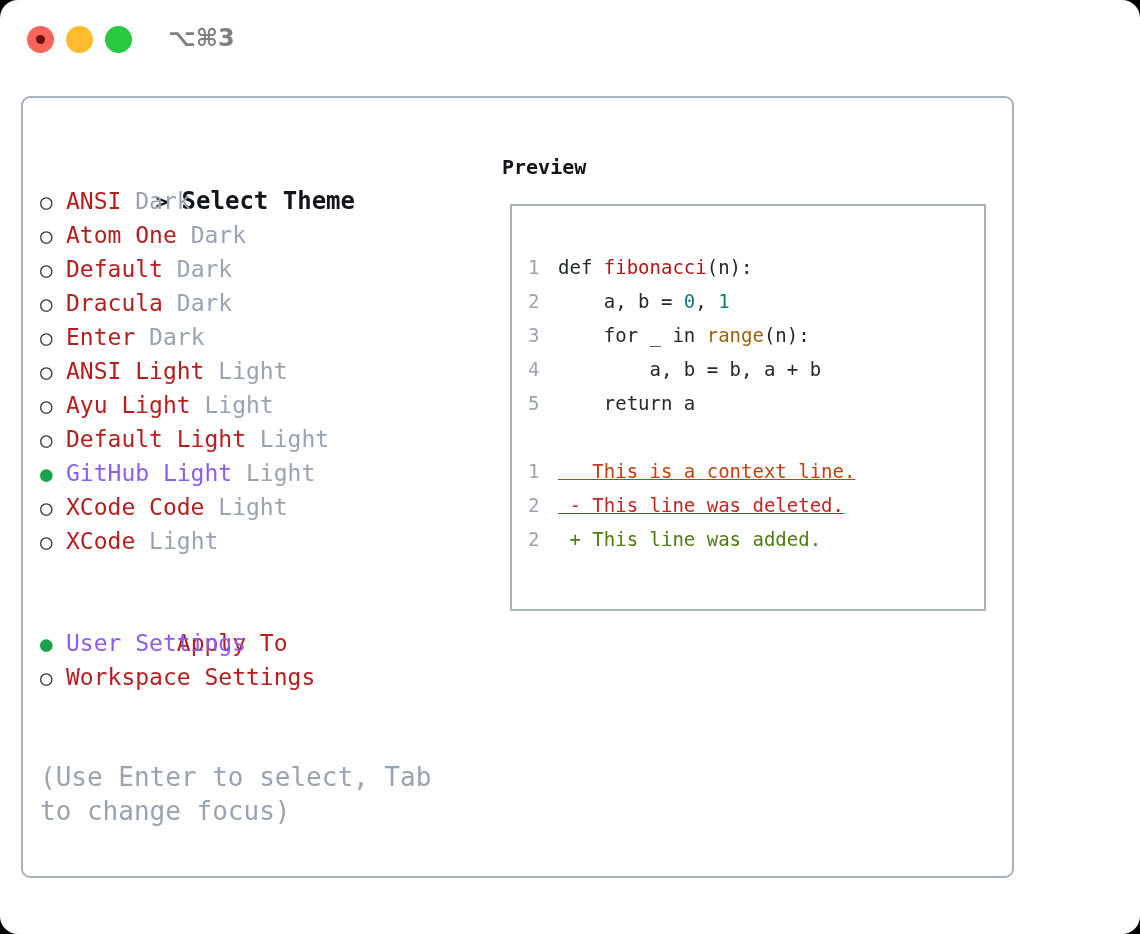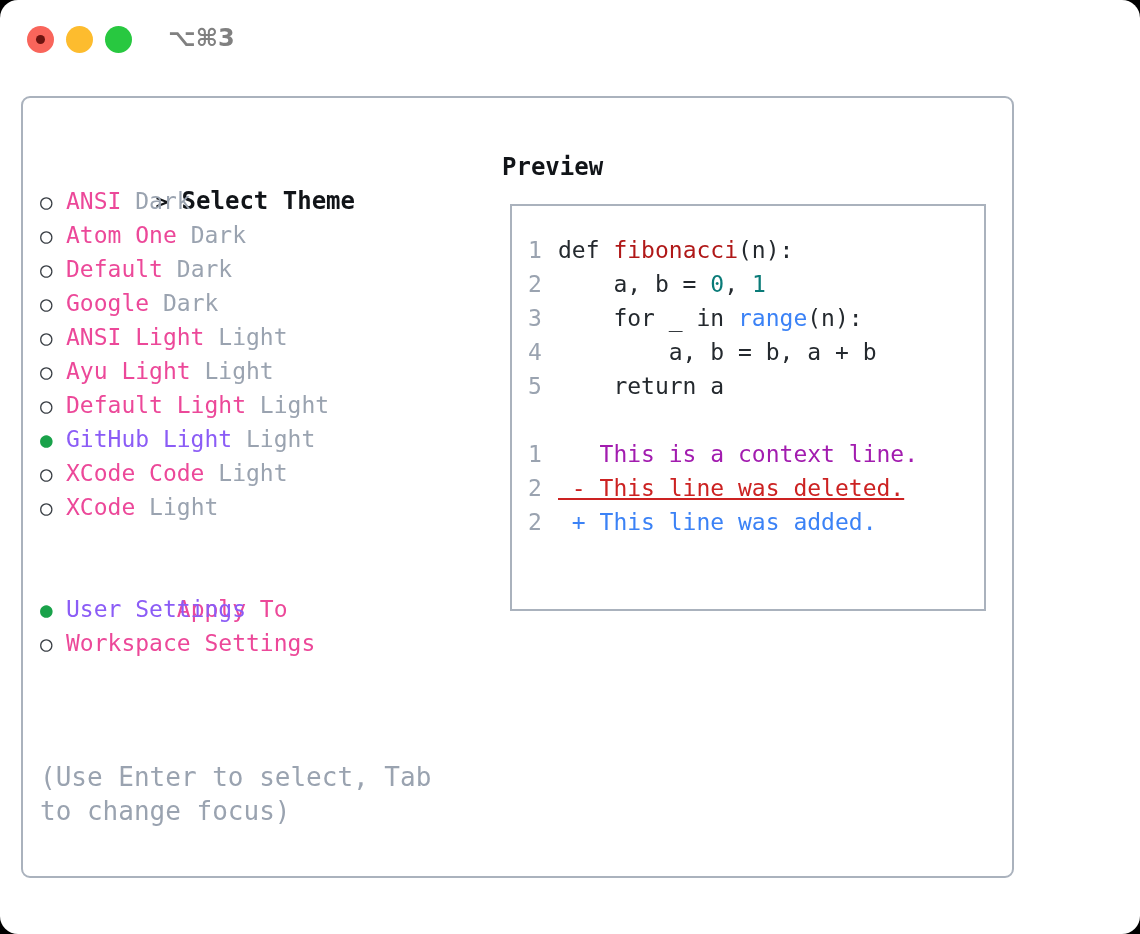--- a/index.html
+++ b/index.html
@@ -97,78 +97,78 @@
   }
   .marker.sel { color: #19a24a; }
   .marker.blank { color: transparent; }
   .row.header {
     font-weight: bold;
     color: #111418;
     font-size: 24px;
   }
   .row.header .marker { color: #111418; font-weight: bold; }
   .row.selected .label { color: #8b5cf6; }
-  .label { color: #ec4899; }
+  .label { color: #b91c1c; }
   .cat {
     color: #9aa3b0;
   }
   .spacer { height: 34px; }
   #help {
     position: absolute;
     left: 17px;
     top: 662px;
     width: 410px;
     font-size: 26px;
     line-height: 34px;
     color: #9aa3b0;
   }
 
   
   #preview-title {
     position: absolute;
     left: 479px;
     top: 52px;
-    font-size: 24px;
+    font-size: 20px;
     font-weight: bold;
     color: #111418;
     line-height: 34px;
     white-space: pre;
   }
   #preview-box {
     position: absolute;
     left: 487px;
     top: 106px;
     width: 476px;
     height: 407px;
     border: 2px solid #aab2bd;
     box-sizing: border-box;
     background: #ffffff;
   }
   #code {
     position: absolute;
     left: 16px;
-    top: 27px;
-    font-size: 23px;
+    top: 44px;
+    font-size: 19px;
     line-height: 34px;
     white-space: pre;
   }
   .cline { white-space: pre; }
   .ln {
     color: #9aa3b0;
     display: inline-block;
     width: 30px;
   }
   .tok-plain { color: #24292e; }
   .tok-def   { color: #24292e; }
   .tok-fn    { color: #b01818; }
   .tok-num   { color: #0a7b78; }
-  .tok-call  { color: #3b82f6; }
-  .tok-ctx   { color: #a21caf; }
+  .tok-call  { color: #a16207; }
+  .tok-ctx   { color: #c2410c; text-decoration: underline; }
   .tok-del   { color: #cc2222; text-decoration: underline; }
-  .tok-add   { color: #3b82f6; }
+  .tok-add   { color: #4d7c0f; }
   .blankline { height: 34px; }
 </style>
 </head>
 <body>
 
 <div id="window">
 
   <div id="titlebar">
     <div class="dot" id="dot-close"></div>
     <div class="dot" id="dot-min"></div>
@@ -179,21 +179,22 @@
   <div id="panel">
 
     <div id="left-col">
       <div class="row header">
         <span class="marker">&gt;</span><span>Select Theme</span>
       </div>
       <div id="theme-list">
           <div class="row"><span class="marker">○</span><span class="label">ANSI</span><span class="cat"> Dark</span></div>
           <div class="row"><span class="marker">○</span><span class="label">Atom One</span><span class="cat"> Dark</span></div>
           <div class="row"><span class="marker">○</span><span class="label">Default</span><span class="cat"> Dark</span></div>
-          <div class="row"><span class="marker">○</span><span class="label">Google</span><span class="cat"> Dark</span></div>
+          <div class="row"><span class="marker">○</span><span class="label">Dracula</span><span class="cat"> Dark</span></div>
+          <div class="row"><span class="marker">○</span><span class="label">Enter</span><span class="cat"> Dark</span></div>
           <div class="row"><span class="marker">○</span><span class="label">ANSI Light</span><span class="cat"> Light</span></div>
           <div class="row"><span class="marker">○</span><span class="label">Ayu Light</span><span class="cat"> Light</span></div>
           <div class="row"><span class="marker">○</span><span class="label">Default Light</span><span class="cat"> Light</span></div>
           <div class="row selected"><span class="marker sel">●</span><span class="label">GitHub Light</span><span class="cat"> Light</span></div>
           <div class="row"><span class="marker">○</span><span class="label">XCode Code</span><span class="cat"> Light</span></div>
           <div class="row"><span class="marker">○</span><span class="label">XCode</span><span class="cat"> Light</span></div>
         </div>
       <div class="spacer"></div>
       <div class="row">
         <span class="marker blank">○</span><span class="label">Apply To</span>

